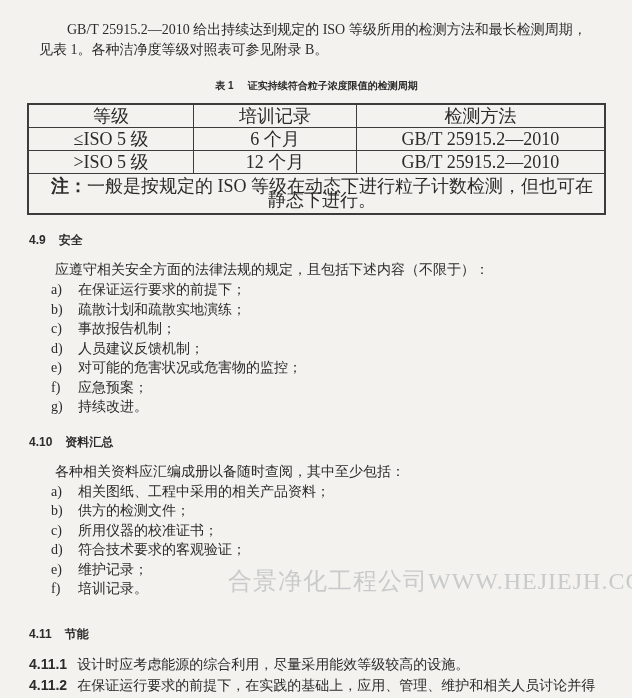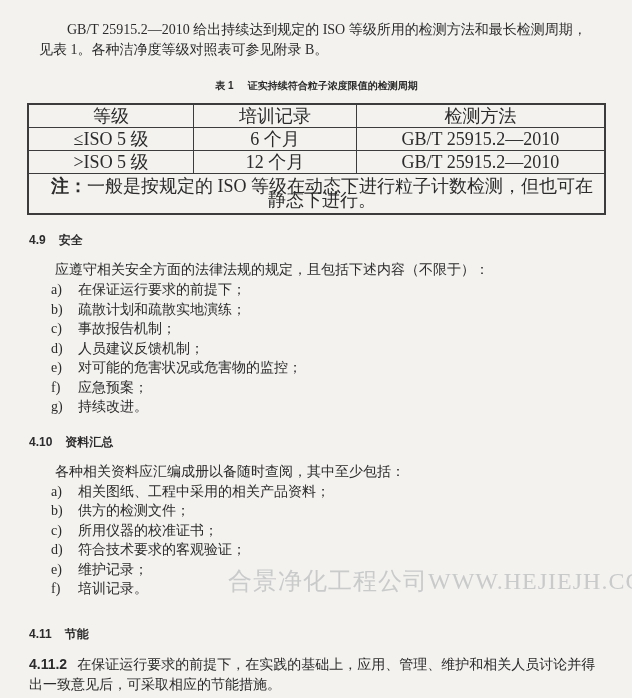--- a/index.html
+++ b/index.html
@@ -204,18 +204,19 @@
       <span class="li-label">f)</span>
       <span class="li-text">培训记录。</span>
     </div>
 
   <h3 class="sec sec-energy">
       <span class="h-num">4.11</span>
       <span>节能</span>
     </h3>
 
   <div class="clauses">
+    <p class="clause"><span class="c-num">4.11.1</span><span>设计时应考虑能源的综合利用，尽量采用能效等级较高的设施。</span></p>
     <p class="clause"><span class="c-num">4.11.2</span><span>在保证运行要求的前提下，在实践的基础上，应用、管理、维护和相关人员讨论并得出一致意见后，可采取相应的节能措施。</span></p>
   </div>
 
 </div>
 
 <div class="watermark">合景净化工程公司WWW.HEJIEJH.COM</div>
 
 </body></html>

